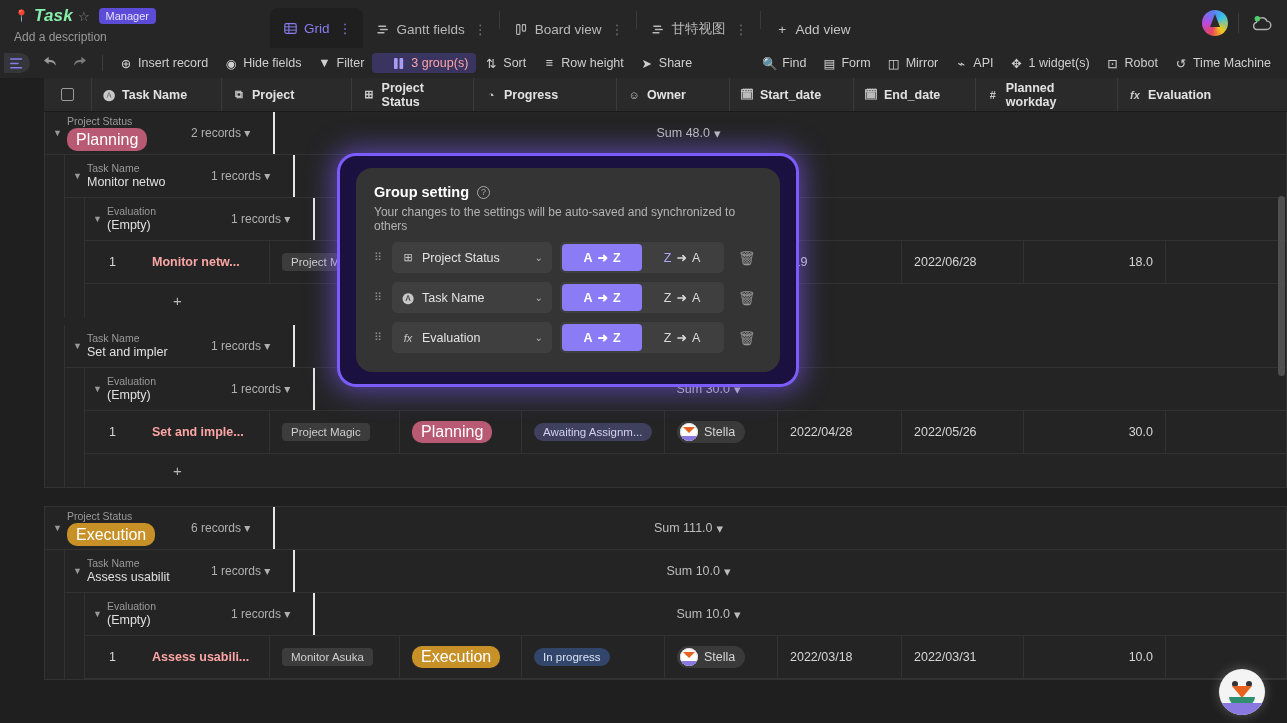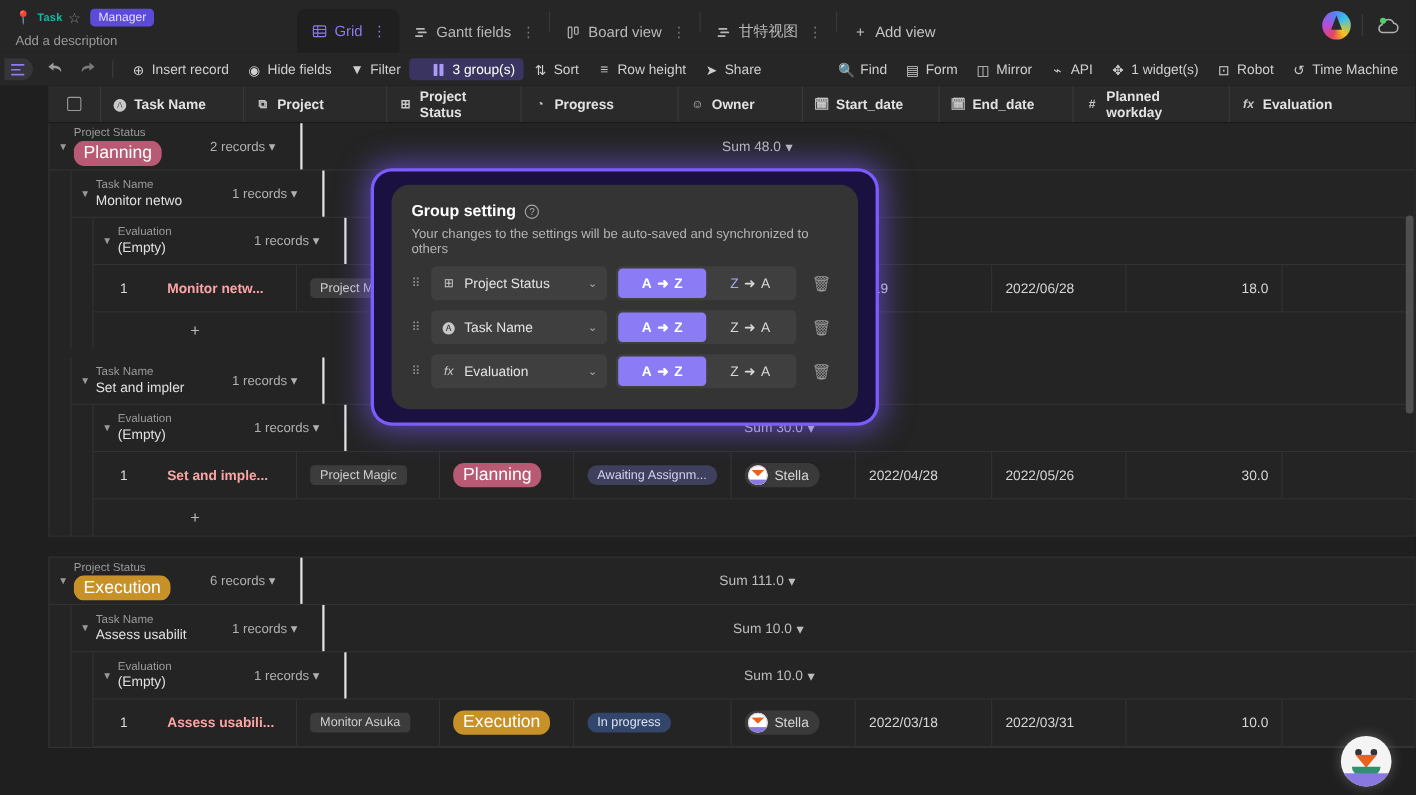--- a/index.html
+++ b/index.html
@@ -10,21 +10,21 @@
     color:#d6d6d6;
     font-size:13px;
     -webkit-font-smoothing:antialiased;
   }
 
   
   .header { position:relative; height:48px; background:#262626; display:flex; align-items:flex-start; }
   .hdr-left { width:270px; padding:5px 0 0 14px; }
   .hdr-title-row { display:flex; align-items:center; gap:5px; height:22px; }
   .hdr-pin { font-size:12px; color:#e05c5c; }
-  .hdr-title { font-weight:bold; font-size:10px; color:#14b8a6; letter-spacing:.2px; }
+  .hdr-title { font-weight:bold; font-size:17px; color:#86efac; letter-spacing:.2px;font-style:italic; }
   .hdr-star { color:#8c8c8c; font-size:13px; }
   .hdr-badge { background:#5c4bd6; color:#e4e0ff; font-size:11px; padding:2px 7px; border-radius:4px; margin-left:4px; }
   .hdr-desc { font-size:12px; color:#9a9a9a; margin-top:3px; }
 
   .tabs { display:flex; align-items:flex-end; height:48px; }
   .tab { display:flex; align-items:center; gap:6px; height:38px; padding:0 11px 0 13px;
          font-size:13.5px; color:#b9b9b9; position:relative; }
   .tab.active { background:#1f1f1f; border-radius:8px 8px 0 0; color:#8b7cf0; height:40px; }
   .tab .tico { display:inline-flex; width:15px; justify-content:center; }
   .tab .dots { color:#7d7d7d; font-size:13px; margin-left:3px; letter-spacing:0; }
@@ -38,21 +38,21 @@
     position:relative; }
   .avatar-logo:after { content:""; position:absolute; left:50%; top:4px; transform:translateX(-50%);
     border-left:5px solid transparent; border-right:5px solid transparent; border-bottom:13px solid #2b2b2b; }
   .vsep { width:1px; height:20px; background:#3d3d3d; }
   .cloud-ic { position:relative; width:26px; height:20px; }
 
   
   .toolbar { height:30px; background:#262626; display:flex; align-items:center; padding:0 8px 0 4px;
              font-size:12.5px; color:#cfcfcf; position:relative; }
   .tb-btn { display:flex; align-items:center; gap:5px; padding:3px 8px; border-radius:4px; white-space:nowrap; }
-  .tb-btn.hl { background:#3a3461; color:#ffffff;padding-left:20px; }
+  .tb-btn.hl { background:#3a3461; color:#fca5a5;padding-left:20px; }
   .tb-sep { width:1px; height:16px; background:#3d3d3d; margin:0 8px; }
   .tb-ham { width:26px; height:20px; border-radius:0 10px 10px 0; background:#35353a;
             display:flex; align-items:center; justify-content:center; margin-right:6px; }
   .tb-nav { color:#9a9a9a; padding:2px 7px; }
   .tb-right { margin-left:auto; display:flex; align-items:center; }
   .ic { display:inline-flex; align-items:center; justify-content:center; width:14px; height:14px; }
 
   
   .grid-wrap { position:relative; height:645px; background:#1f1f1f; overflow:hidden; }
 

